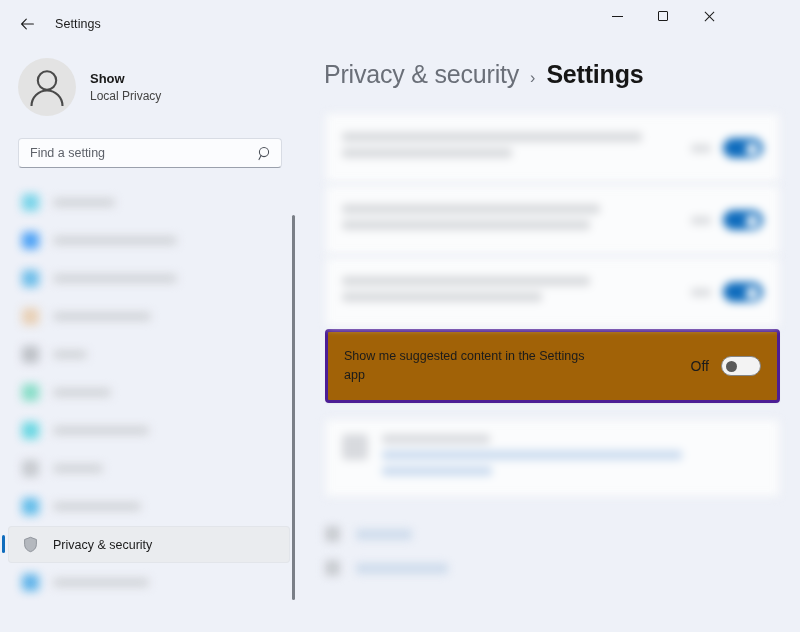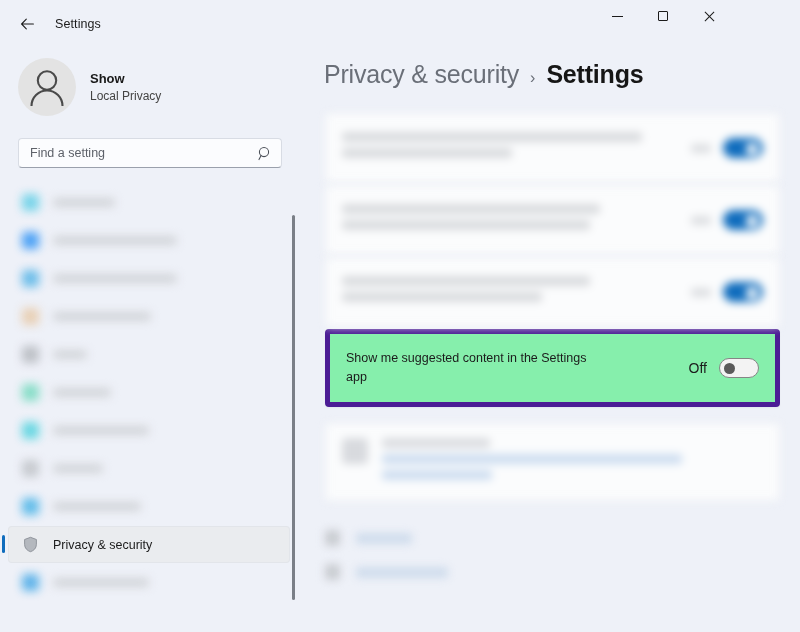--- a/index.html
+++ b/index.html
@@ -150,22 +150,22 @@
     border-radius: 50%; background: #ffffff;
   }
 
   
   .blurred-card { filter: blur(4.4px); }
   .bline { height: 10px; border-radius: 3px; background: #d9dbde; margin-bottom: 6px; }
   .blabel { width: 20px; height: 9px; border-radius: 3px; background: #dcdee1; margin-right: 12px; }
 
   
   .card.focused {
-    background: #86efac;
-    border: 5px solid #4c1d95;
+    background: #a16207;
+    border: 3px solid #4c1d95;
     box-shadow: 0 1px 2px rgba(0,0,0,0.045);
   }
 
   
   .promo { display: flex; align-items: flex-start; padding: 14px 16px; }
   .promo-icon {
     width: 26px; height: 26px; border-radius: 4px; background: #d8dade; flex: none;
   }
   .promo-body { margin-left: 14px; flex: 1; }
   .pl { height: 10px; border-radius: 3px; background: #dadce0; margin-bottom: 6px; }

